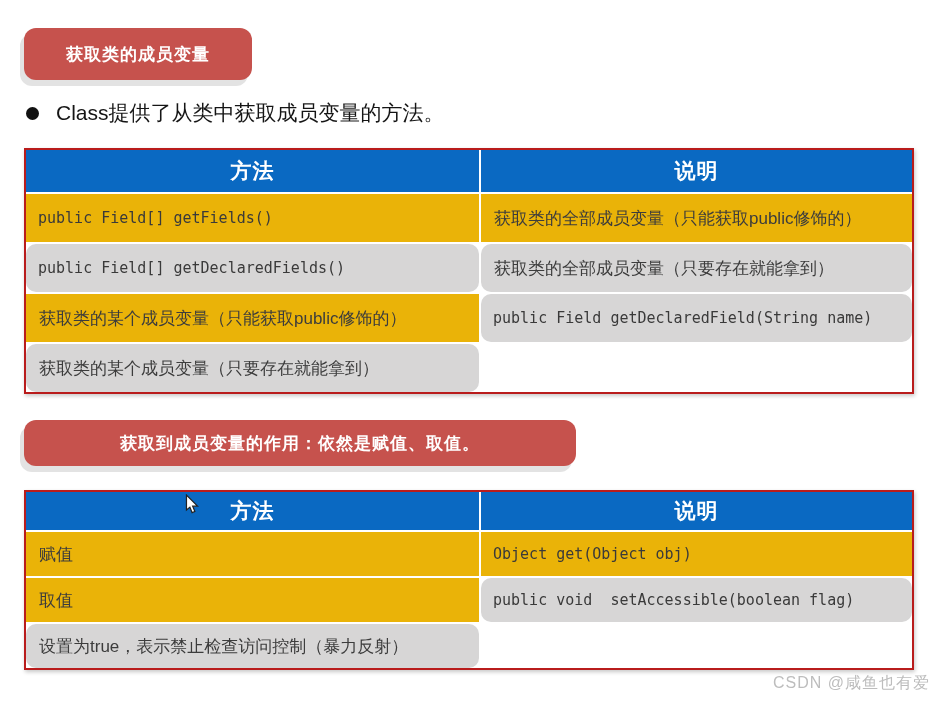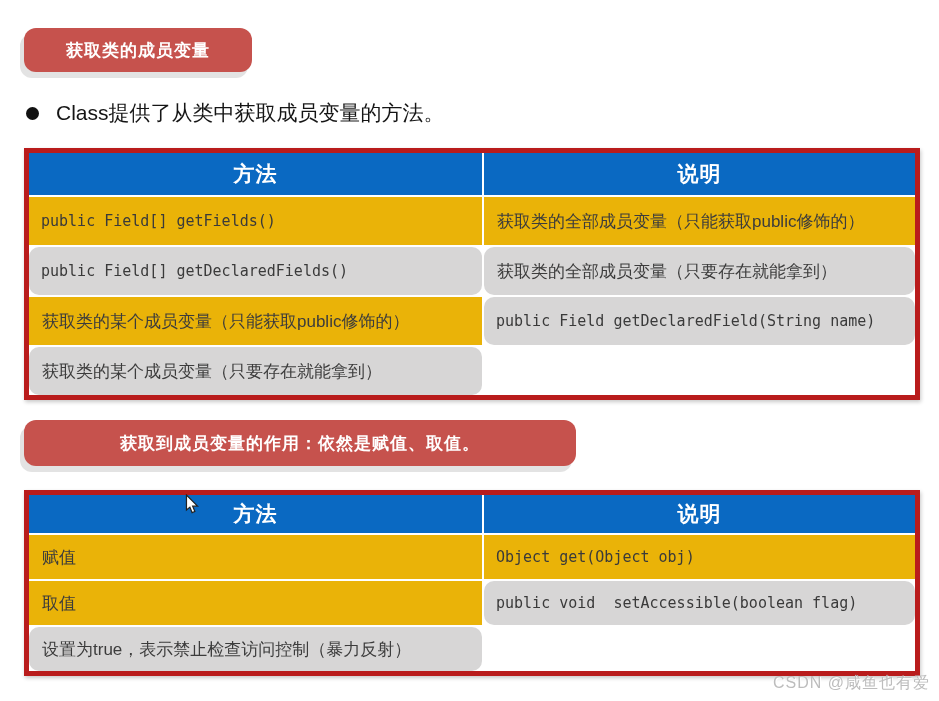--- a/index.html
+++ b/index.html
@@ -6,31 +6,31 @@
   .stage{
     position:relative;width:939px;height:701px;background:#ffffff;overflow:hidden;
     font-family:"Liberation Sans","DejaVu Sans",sans-serif;
   }
   
   .badge{
     position:absolute;background:#C6524D;color:#ffffff;font-weight:bold;font-size:17px;
     border-radius:12px;display:flex;align-items:center;justify-content:center;
     box-shadow:-4px 6px 0 0 #e3e3e3;letter-spacing:1px;
   }
-  .badge1{left:24px;top:28px;width:228px;height:44px;}
+  .badge1{left:24px;top:28px;width:228px;height:52px;}
   .badge2{left:24px;top:420px;width:552px;height:46px;}
   
   .bullet-line{position:absolute;left:26px;top:99px;display:flex;align-items:center;}
   .bullet-dot{width:13px;height:13px;border-radius:50%;background:#111111;margin-right:17px;flex:0 0 auto;}
   .bullet-text{font-size:21px;color:#151515;}
   
   .tbl{
     position:absolute;left:24px;width:886px;display:grid;
     grid-template-columns:453px 1fr;gap:2px;background:#ffffff;
-    border:5px solid #b91c1c;box-shadow:1px 2px 4px rgba(0,0,0,0.22);
+    border:2px solid #b91c1c;box-shadow:1px 2px 4px rgba(0,0,0,0.22);
   }
   .tbl1{top:148px;}
   .tbl2{top:490px;}
   .th{
     background:#0A69C2;color:#ffffff;font-weight:bold;font-size:21px;
     display:flex;align-items:center;justify-content:center;height:42px;letter-spacing:1px;
   }
   .tbl2 .th{height:38px;}
   .td{display:flex;align-items:center;height:48px;}
   .tbl2 .td{height:44px;}

